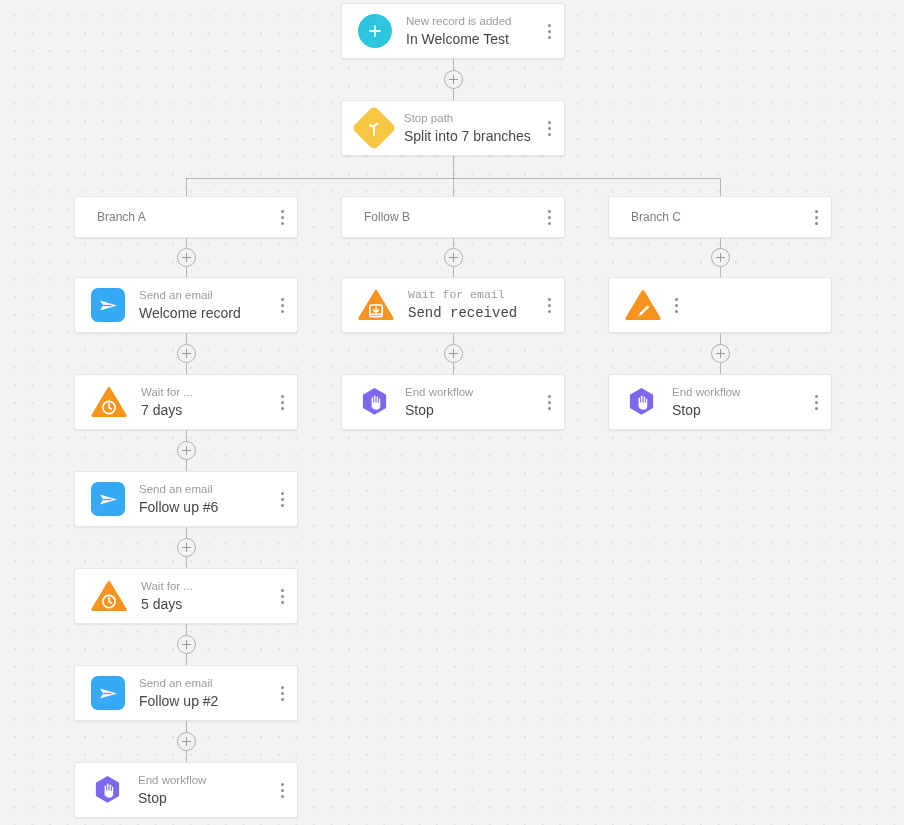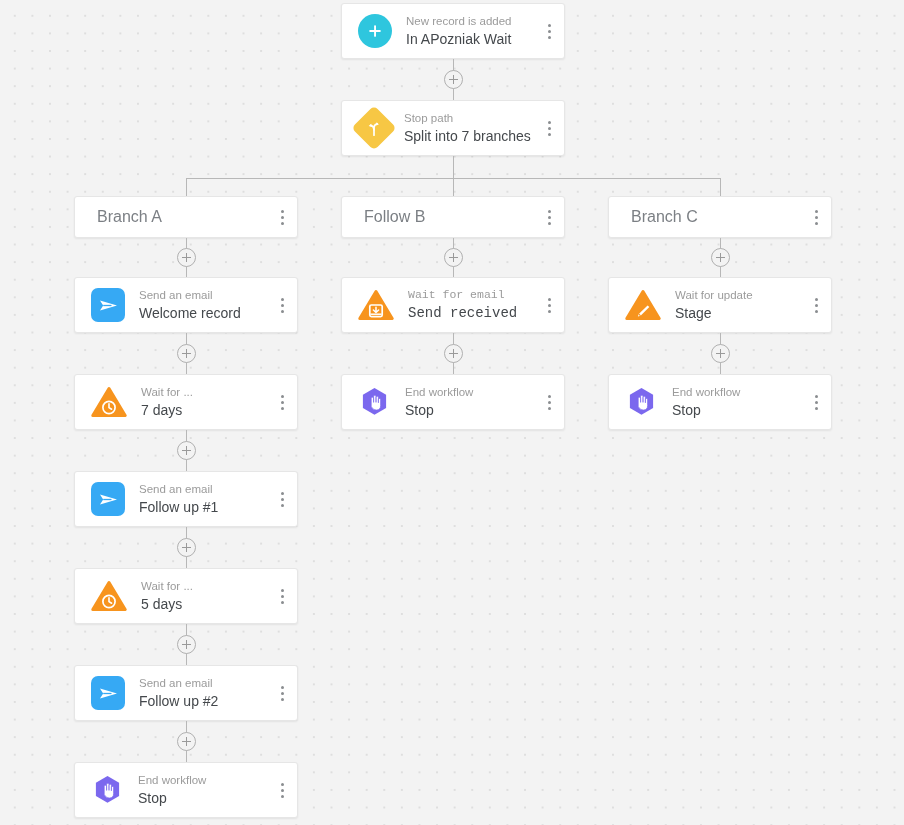--- a/index.html
+++ b/index.html
@@ -95,21 +95,21 @@
   .node-title {
     font-size: 14px;
     color: #44484c;
     line-height: 19px;
     margin-top: 2px;
     white-space: nowrap;
     overflow: hidden;
     text-overflow: ellipsis;
   }
   .branch-label {
-    font-size: 16px;
+    font-size: 12px;
     color: #7b7f84;
     line-height: 18px;
   }
 
   .kebab {
     width: 30px;
     height: 100%;
     display: flex;
     flex-direction: column;
     align-items: center;
@@ -172,21 +172,21 @@
 
 <div class="card node" style="left: 341px; top: 3px; width: 224px;">
       <span class="icon ic-trigger">
         <svg width="18" height="18" viewBox="0 0 18 18">
           <rect x="3.2" y="8.1" width="11.6" height="1.9" rx="0.9" fill="#fff"></rect>
           <rect x="8.1" y="3.2" width="1.9" height="11.6" rx="0.9" fill="#fff"></rect>
         </svg>
       </span>
       <span class="card-text">
         <span class="node-sub">New record is added</span>
-        <span class="node-title">In APozniak Wait</span>
+        <span class="node-title">In Welcome Test</span>
       </span>
       <span class="kebab">
         <i></i>
         <i></i>
         <i></i>
       </span>
     </div>
     <div class="vline" style="left: 453px; top: 59px; height: 41px;"></div>
     <div class="plus-btn" style="left: 443.5px; top: 70px;"></div>
     <div class="card node" style="left: 341px; top: 100px; width: 224px;">
@@ -266,21 +266,21 @@
     <div class="plus-btn" style="left: 176.5px; top: 441px;"></div>
     <div class="card node" style="left: 74px; top: 471px; width: 224px;">
       <span class="icon ic-email">
         <svg width="21" height="21" viewBox="0 0 21 21">
           <path d="M2 5.5 L19 10.5 L2 15.5 L5.2 10.5 Z" fill="#fff"></path>
           <path d="M5.2 10.5 L13.5 10.5" stroke="#36a9f4" stroke-width="1.3"></path>
         </svg>
       </span>
       <span class="card-text">
         <span class="node-sub">Send an email</span>
-        <span class="node-title">Follow up #1</span>
+        <span class="node-title">Follow up #6</span>
       </span>
       <span class="kebab">
         <i></i>
         <i></i>
         <i></i>
       </span>
     </div>
     <div class="vline" style="left: 186px; top: 527px; height: 41px;"></div>
     <div class="plus-btn" style="left: 176.5px; top: 538px;"></div>
     <div class="card node" style="left: 74px; top: 568px; width: 224px;">
@@ -402,24 +402,20 @@
     <div class="vline" style="left: 720px; top: 238px; height: 39px;"></div>
     <div class="plus-btn" style="left: 710.5px; top: 248px;"></div>
     <div class="card node" style="left: 608px; top: 277px; width: 224px;">
       <span class="icon ic-wait">
         <svg width="36" height="32" viewBox="0 0 36 32">
           <path d="M18 2.5 L34.2 29.5 L1.8 29.5 Z" fill="#f7941e" stroke="#f7941e" stroke-width="3" stroke-linejoin="round"></path>
           <path d="M22.6 16.4 L24.3 18.1 L15.6 26.8 L12.9 27.6 L13.7 24.9 Z" fill="#fff"></path>
           <path d="M13.7 24.9 L15.6 26.8" stroke="#f7941e" stroke-width="1.1"></path>
         </svg>
       </span>
-      <span class="card-text">
-        <span class="node-sub">Wait for update</span>
-        <span class="node-title">Stage</span>
-      </span>
       <span class="kebab">
         <i></i>
         <i></i>
         <i></i>
       </span>
     </div>
     <div class="vline" style="left: 720px; top: 333px; height: 41px;"></div>
     <div class="plus-btn" style="left: 710.5px; top: 344px;"></div>
     <div class="card node" style="left: 608px; top: 374px; width: 224px;">
       <span class="icon ic-end">

